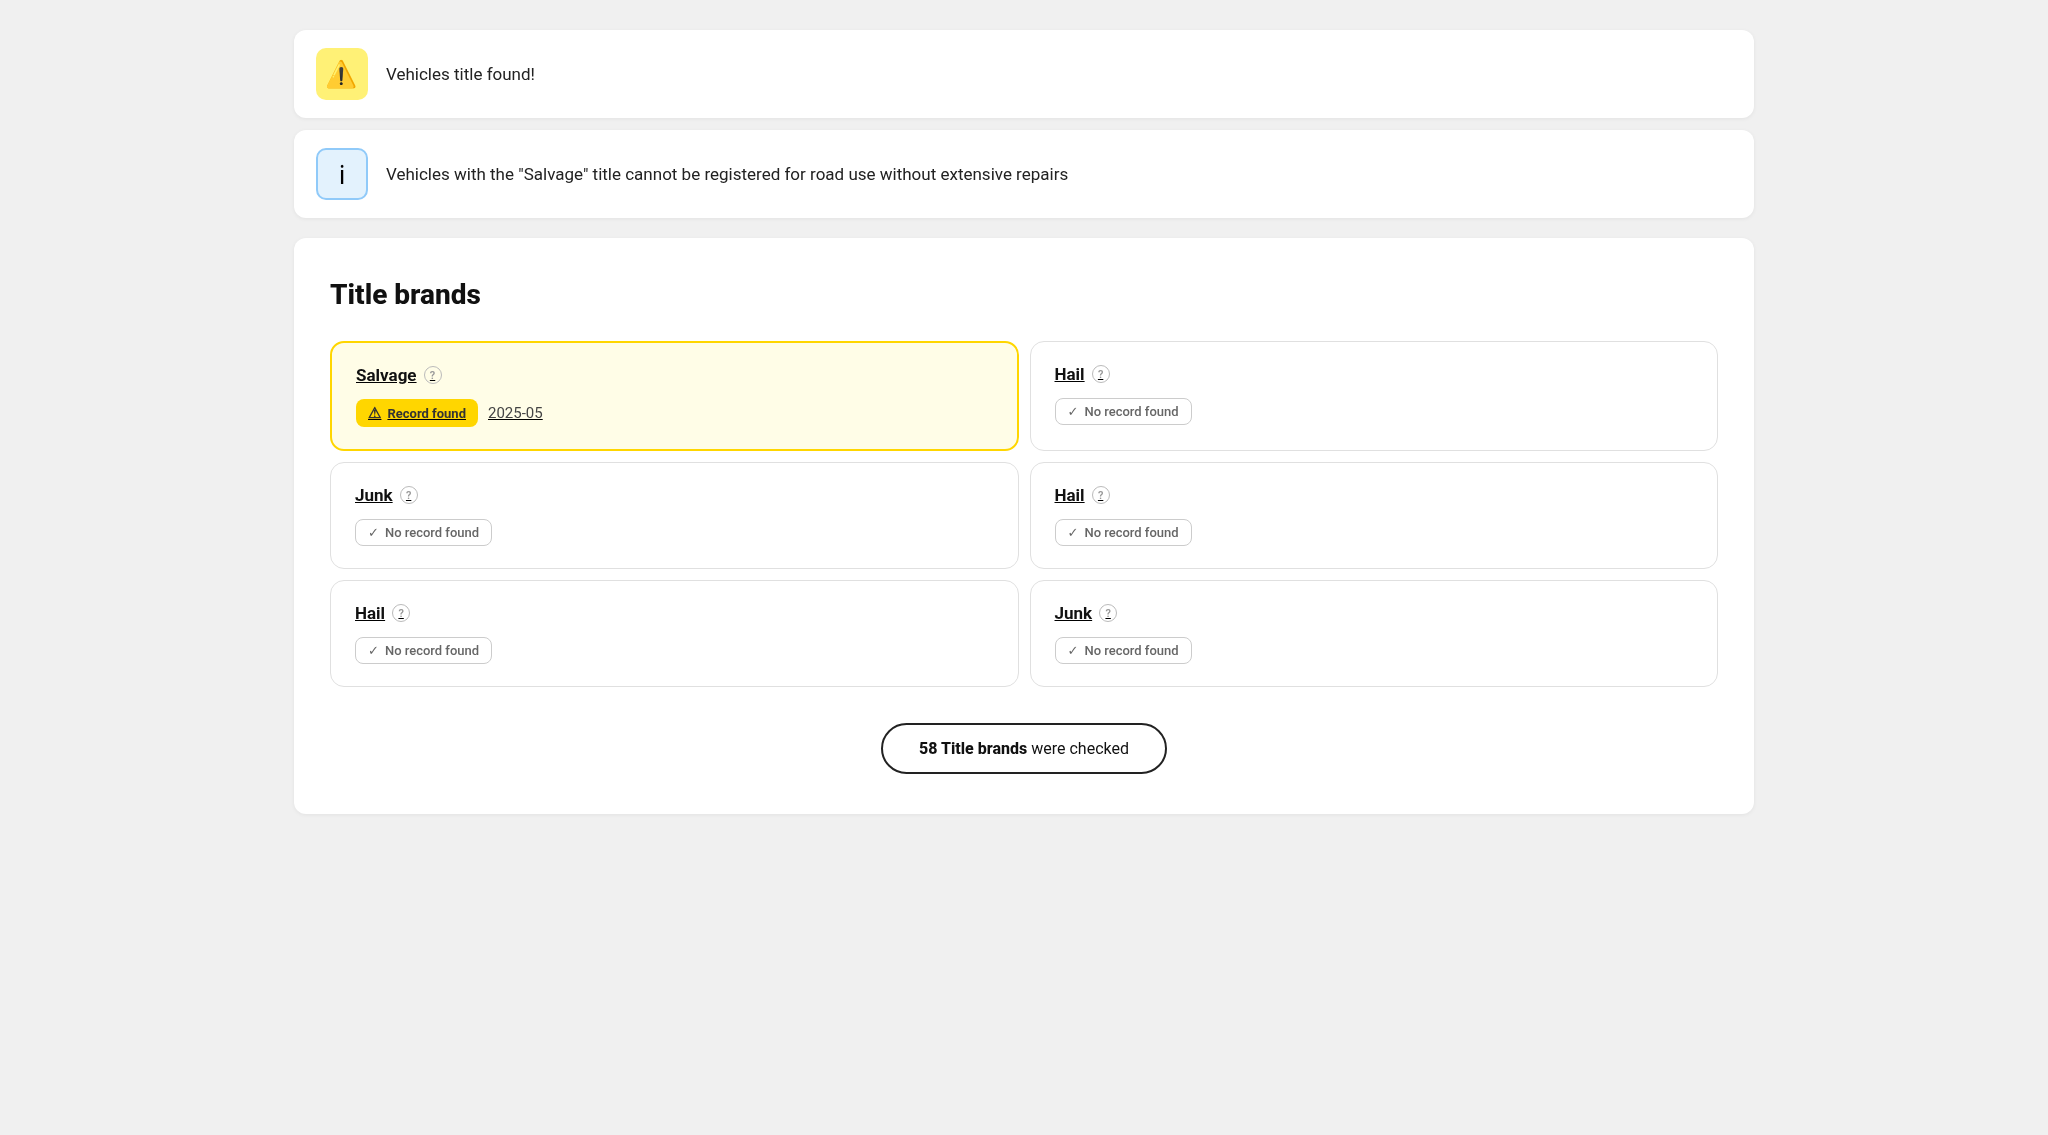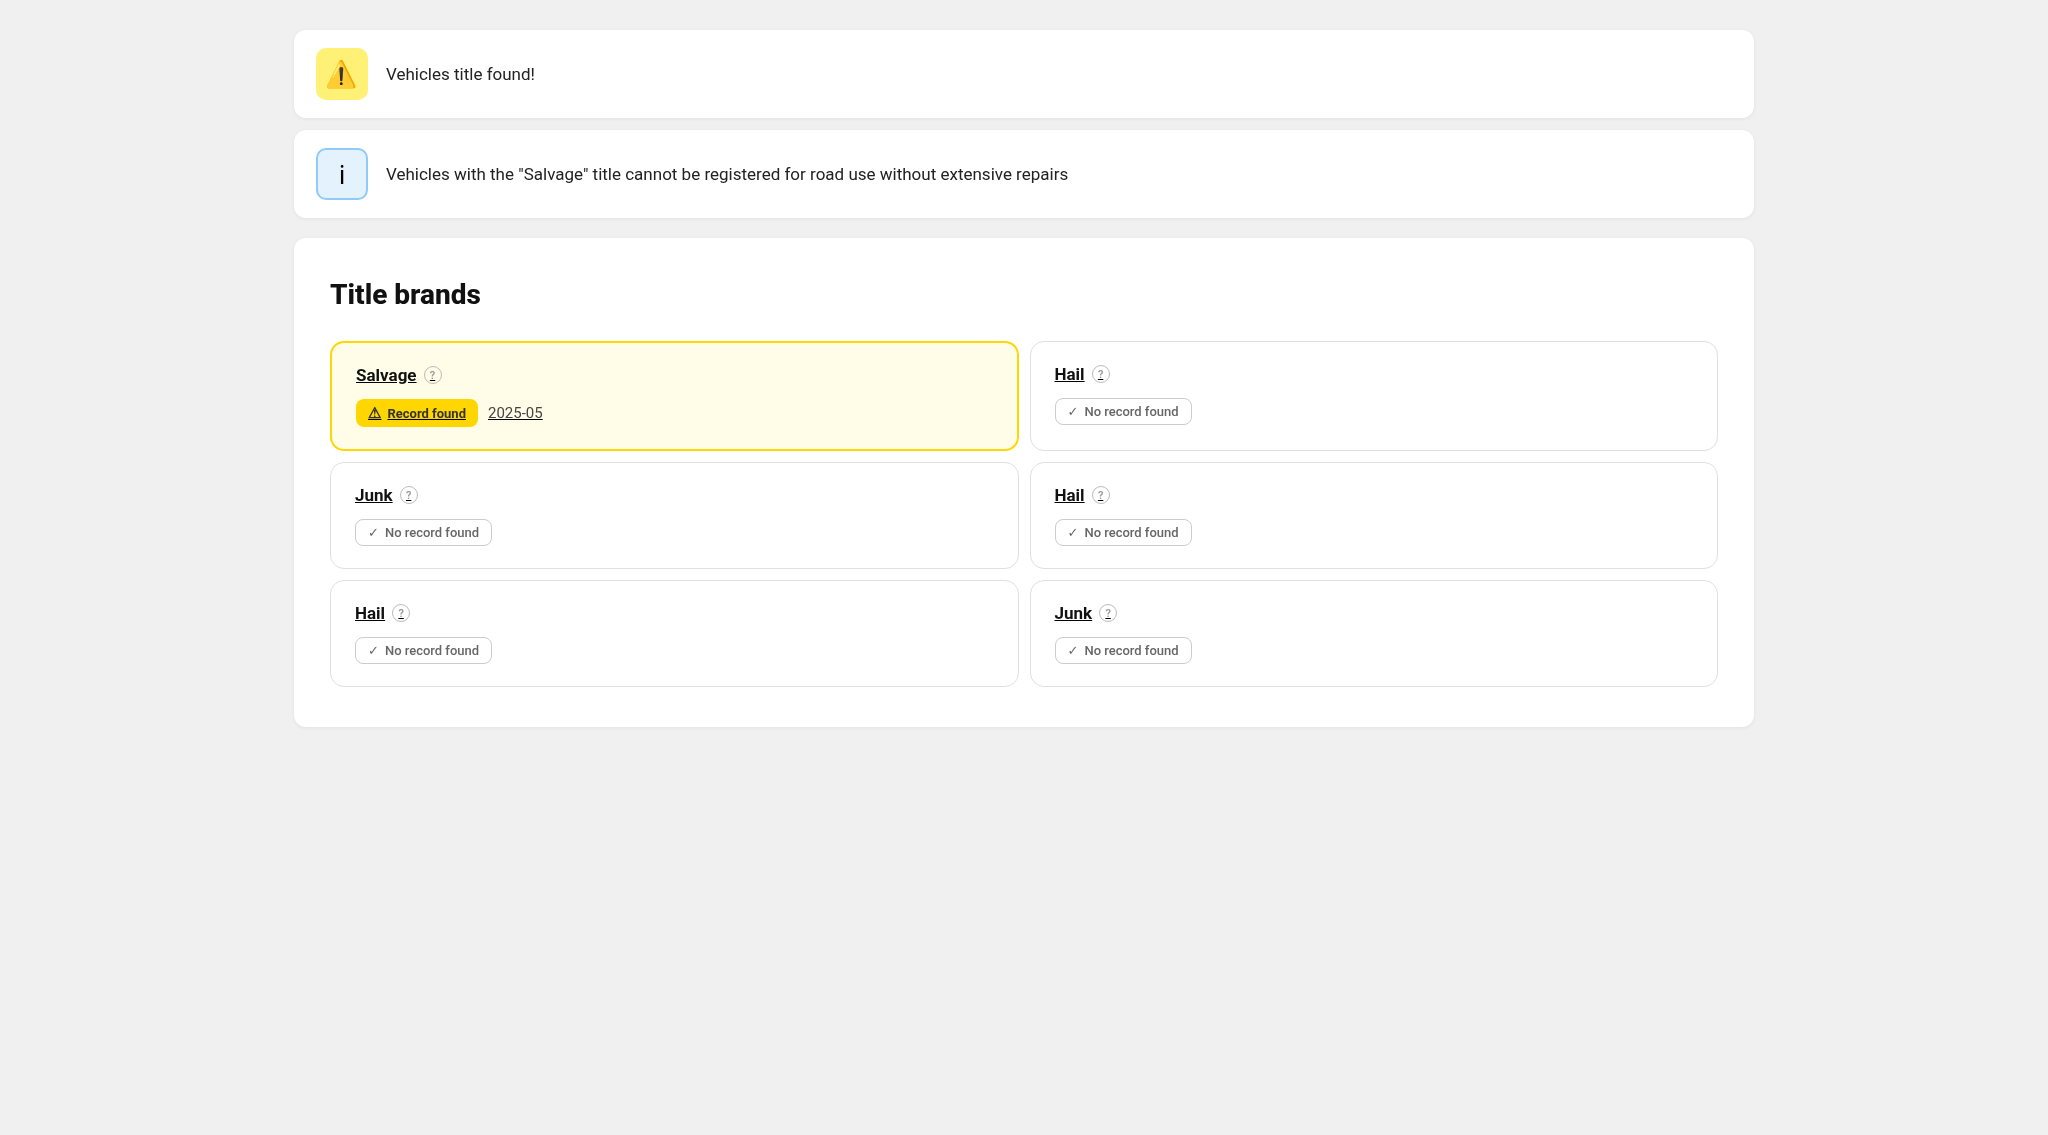--- a/index.html
+++ b/index.html
@@ -280,16 +280,23 @@
           <span class="help-icon">?</span>
         </div>
         <span class="status-badge no-record">
           <span class="check-icon">✓</span>
           <span>No record found</span>
         </span>
       </div>
 
     </div>
 
+    <div class="summary-pill-container">
+      <div class="summary-pill">
+        <strong>58 </strong>
+        <strong>Title brands </strong>
+        <span>were checked</span>
+      </div>
+    </div>
 
   </div>
 
 </div>
 
 </body></html>

